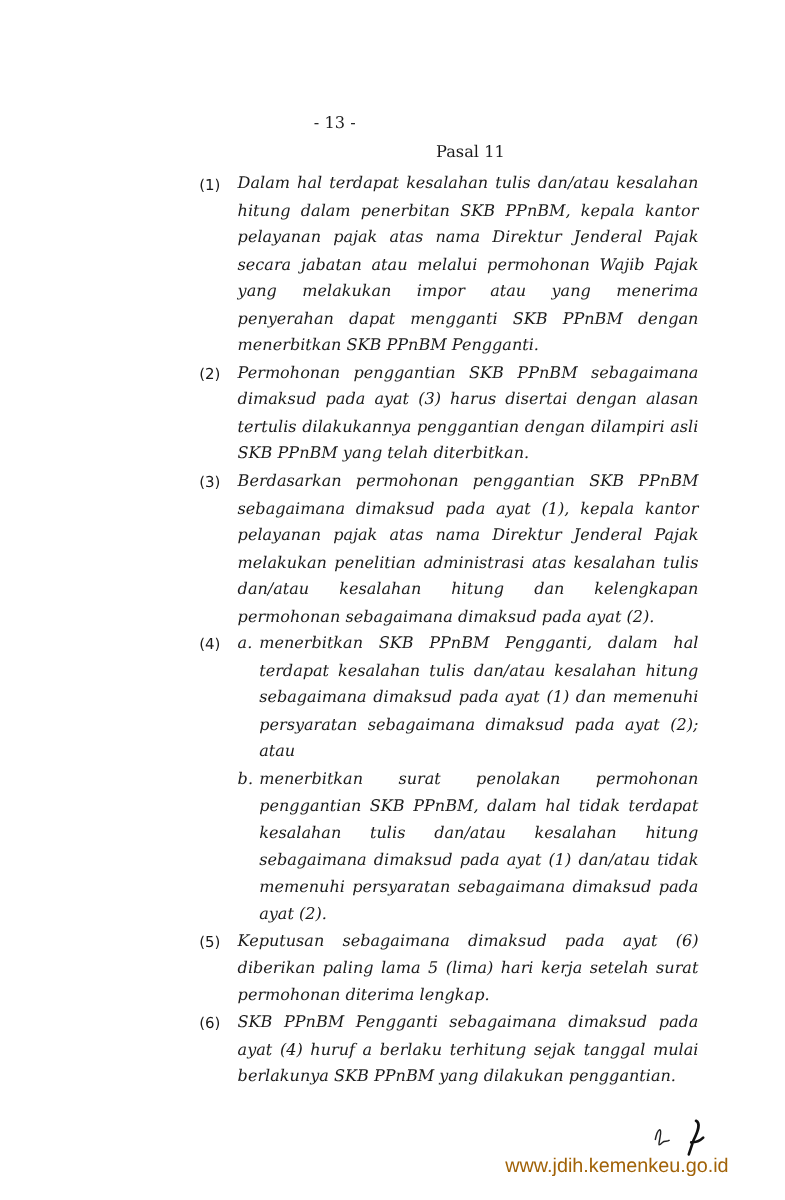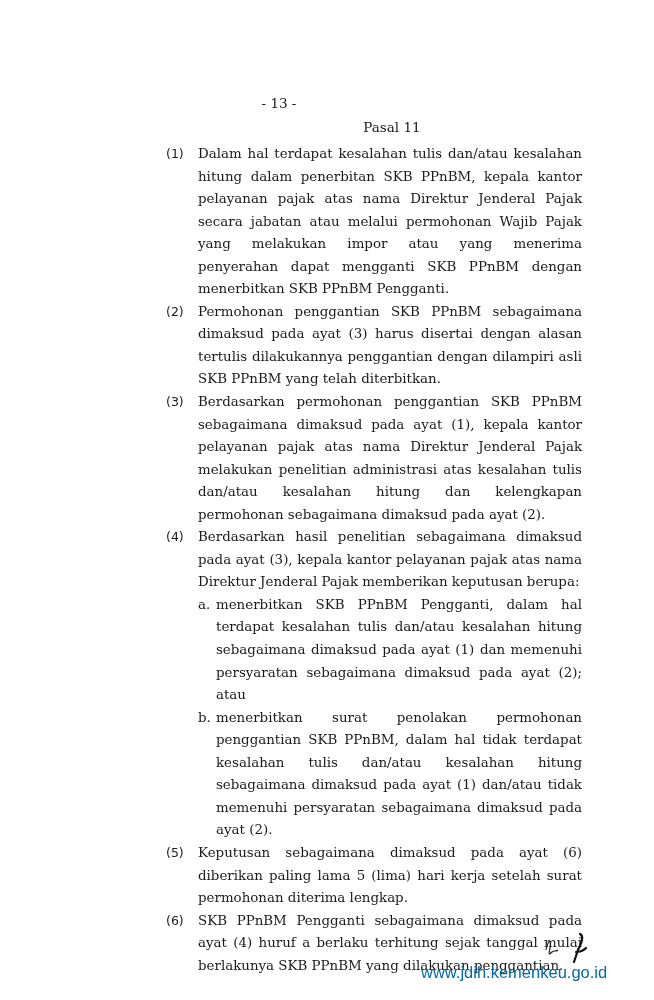--- a/index.html
+++ b/index.html
@@ -5,27 +5,27 @@
   html, body { margin: 0; padding: 0; background: #ffffff; }
   body { width: 654px; height: 1000px; position: relative; overflow: hidden;
          font-family: "DejaVu Serif", "Liberation Serif", serif; color: #1a1a1a; }
   .page-num { position: absolute; top: 95px; left: 0; width: 546px; text-align: center;
               font-size: 13.5px; padding-left: 12px; box-sizing: border-box; }
   .pasal { position: absolute; top: 119px; left: 0; width: 654px; text-align: center;
            font-size: 13.5px; padding-left: 90px; box-sizing: border-box; margin-left: 20px; }
   .body { position: absolute; top: 143px; left: 166px; width: 416px; font-size: 13.4px; line-height: 22.55px; }
   .ayat { display: flex; }
   .num { width: 32px; flex: none; font-family: "DejaVu Sans", "Liberation Sans", sans-serif; font-size: 12.5px; }
-  .txt { flex: 1; text-align: justify; }
+  .txt { flex: 1; text-align: justify; font-style: italic; }
   .sub { display: flex; }
   .sub .lbl { width: 18px; flex: none; }
   .sub .stxt { flex: 1; text-align: justify; }
   .sig { position: absolute; left: 540px; top: 930px; width: 60px; height: 40px; }
   .footer-link { position: absolute; top: 963px; left: 421px; font-family: "Liberation Sans", sans-serif;
-                 font-size: 16.5px; color: #0369a1; text-decoration: none; }
+                 font-size: 16.5px; color: #a16207; text-decoration: none; }
 </style>
 </head>
 <body>
 
 <div class="page-num">- 13 -</div>
 <div class="pasal">Pasal 11</div>
 
 <div class="body">
   <div class="ayat">
     <span class="num">(1)</span>
@@ -35,21 +35,20 @@
     <span class="num">(2)</span>
     <span class="txt">Permohonan penggantian SKB PPnBM sebagaimana dimaksud pada ayat (3) harus disertai dengan alasan tertulis dilakukannya penggantian dengan dilampiri asli SKB PPnBM yang telah diterbitkan.</span>
   </div>
   <div class="ayat">
     <span class="num">(3)</span>
     <span class="txt">Berdasarkan permohonan penggantian SKB PPnBM sebagaimana dimaksud pada ayat (1), kepala kantor pelayanan pajak atas nama Direktur Jenderal Pajak melakukan penelitian administrasi atas kesalahan tulis dan/atau kesalahan hitung dan kelengkapan permohonan sebagaimana dimaksud pada ayat (2).</span>
   </div>
   <div class="ayat">
     <span class="num">(4)</span>
     <div class="txt">
-      <div>Berdasarkan hasil penelitian sebagaimana dimaksud pada ayat (3), kepala kantor pelayanan pajak atas nama Direktur Jenderal Pajak memberikan keputusan berupa:</div>
       <div class="sub">
         <span class="lbl">a.</span>
         <span class="stxt">menerbitkan SKB PPnBM Pengganti, dalam hal terdapat kesalahan tulis dan/atau kesalahan hitung sebagaimana dimaksud pada ayat (1) dan memenuhi persyaratan sebagaimana dimaksud pada ayat (2); atau</span>
       </div>
       <div class="sub">
         <span class="lbl">b.</span>
         <span class="stxt">menerbitkan surat penolakan permohonan penggantian SKB PPnBM, dalam hal tidak terdapat kesalahan tulis dan/atau kesalahan hitung sebagaimana dimaksud pada ayat (1) dan/atau tidak memenuhi persyaratan sebagaimana dimaksud pada ayat (2).</span>
       </div>
     </div>
   </div>

